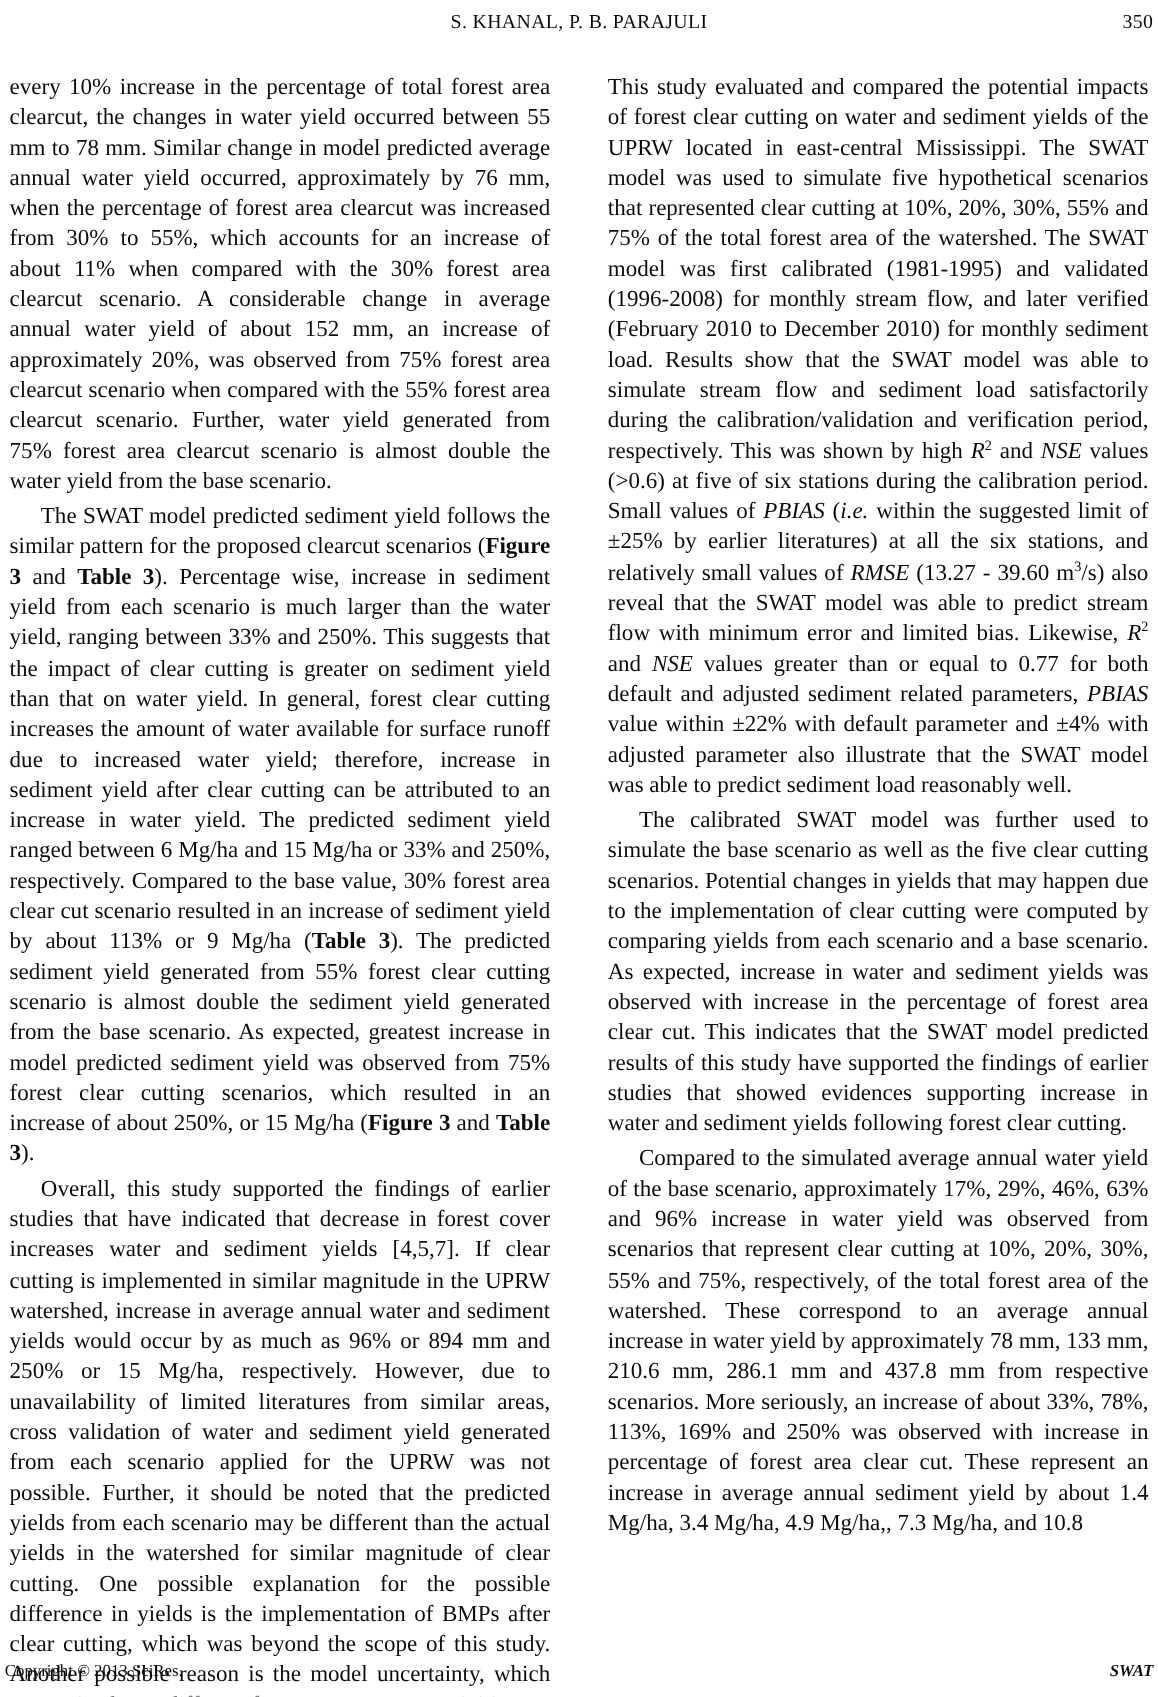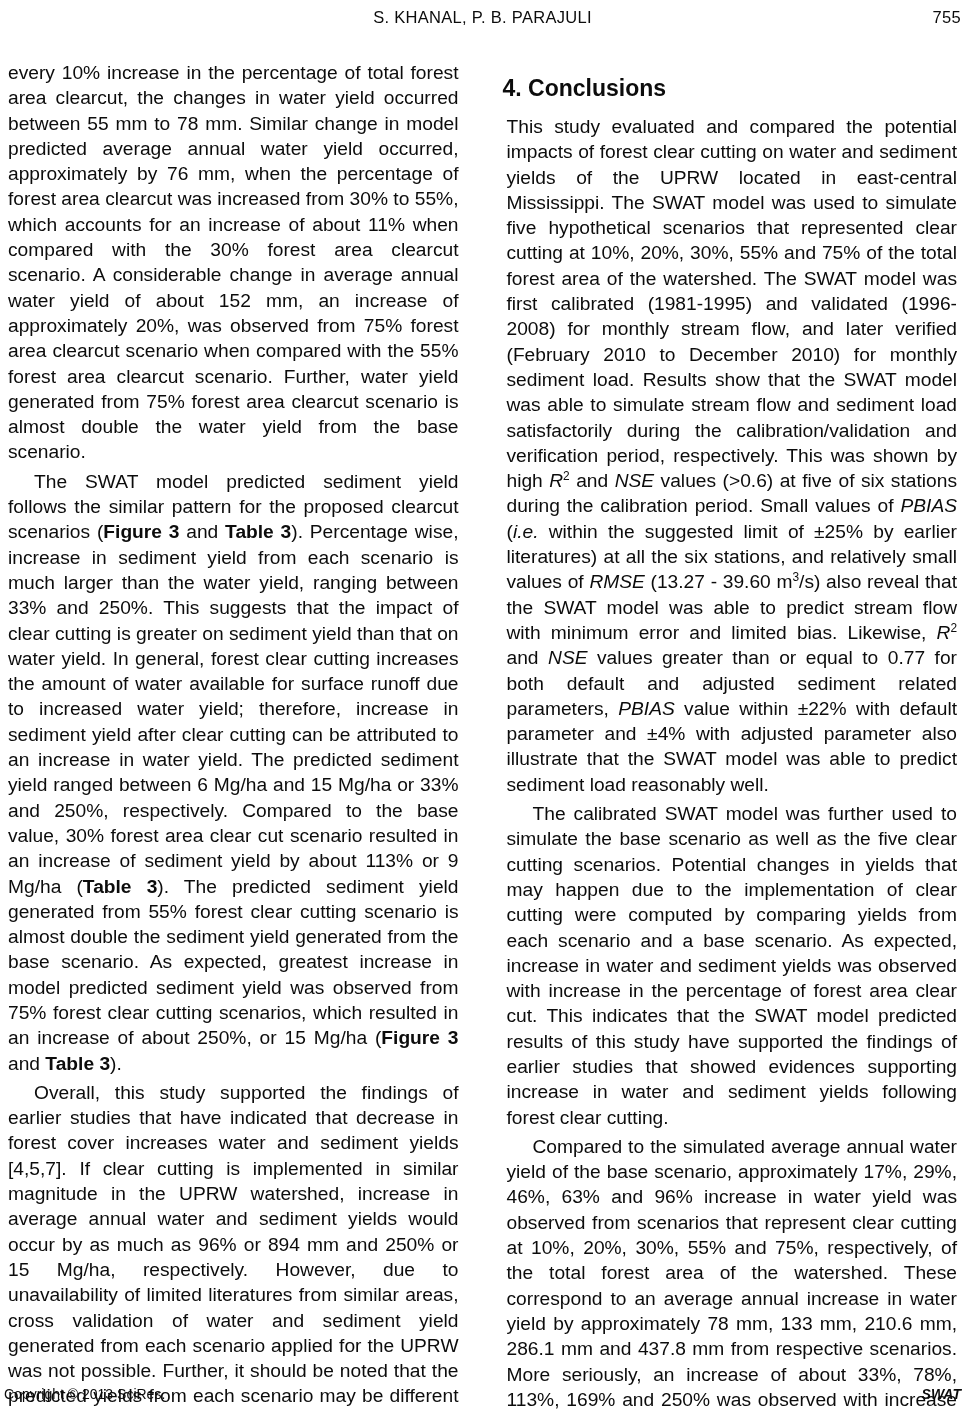--- a/index.html
+++ b/index.html
@@ -2,21 +2,21 @@
 <html><head>
 <meta charset="utf-8">
 <style>
   html, body { margin: 0; padding: 0; background: #ffffff; }
   .page {
     position: relative;
     width: 965px;
     height: 1414px;
     background: #ffffff;
     color: #0c0c0c;
-    font-family: Liberation Sans, sans-serif;
+    font-family: Liberation Serif, serif;
     overflow: hidden;
   }
   .page-header {
     position: absolute;
     top: 8px; left: 4px; right: 4px;
     height: 24px;
     text-align: center;
     font-size: 16.5px;
     letter-spacing: 0.3px;
   }
@@ -54,33 +54,32 @@
   }
   .journal { font-weight: bold; font-style: italic; }
 </style>
 </head>
 <body>
 
 <div class="page">
 
   <div class="page-header">
     <span class="running-title">S. KHANAL, P. B. PARAJULI</span>
-    <span class="page-number">755</span>
+    <span class="page-number">350</span>
   </div>
 
   <div class="columns">
 
     <div class="col">
       <p class="para"><span>every 10% increase in the percentage of total forest area clearcut, the changes in water yield occurred between 55 mm to 78 mm. Similar change in model predicted average annual water yield occurred, approximately by 76 mm, when the percentage of forest area clearcut was increased from 30% to 55%, which accounts for an increase of about 11% when compared with the 30% forest area clearcut scenario. A considerable change in average annual water yield of about 152 mm, an increase of approximately 20%, was observed from 75% forest area clearcut scenario when compared with the 55% forest area clearcut scenario. Further, water yield generated from 75% forest area clearcut scenario is almost double the water yield from the base scenario.</span></p>
       <p class="para indent"><span>The SWAT model predicted sediment yield follows the similar pattern for the proposed clearcut scenarios (</span><b>Figure 3</b><span> and </span><b>Table 3</b><span>). Percentage wise, increase in sediment yield from each scenario is much larger than the water yield, ranging between 33% and 250%. This suggests that the impact of clear cutting is greater on sediment yield than that on water yield. In general, forest clear cutting increases the amount of water available for surface runoff due to increased water yield; therefore, increase in sediment yield after clear cutting can be attributed to an increase in water yield. The predicted sediment yield ranged between 6 Mg/ha and 15 Mg/ha or 33% and 250%, respectively. Compared to the base value, 30% forest area clear cut scenario resulted in an increase of sediment yield by about 113% or 9 Mg/ha (</span><b>Table 3</b><span>). The predicted sediment yield generated from 55% forest clear cutting scenario is almost double the sediment yield generated from the base scenario. As expected, greatest increase in model predicted sediment yield was observed from 75% forest clear cutting scenarios, which resulted in an increase of about 250%, or 15 Mg/ha (</span><b>Figure 3</b><span> and </span><b>Table 3</b><span>).</span></p>
       <p class="para indent"><span>Overall, this study supported the findings of earlier studies that have indicated that decrease in forest cover increases water and sediment yields [4,5,7]. If clear cutting is implemented in similar magnitude in the UPRW watershed, increase in average annual water and sediment yields would occur by as much as 96% or 894 mm and 250% or 15 Mg/ha, respectively. However, due to unavailability of limited literatures from similar areas, cross validation of water and sediment yield generated from each scenario applied for the UPRW was not possible. Further, it should be noted that the predicted yields from each scenario may be different than the actual yields in the watershed for similar magnitude of clear cutting. One possible explanation for the possible difference in yields is the implementation of BMPs after clear cutting, which was beyond the scope of this study. Another possible reason is the model uncertainty, which may exist due to different forest management activities at</span></p>
     </div>
 
     <div class="col">
-      <h2 class="section-heading">4. Conclusions</h2>
       <p class="para"><span>This study evaluated and compared the potential impacts of forest clear cutting on water and sediment yields of the UPRW located in east-central Mississippi. The SWAT model was used to simulate five hypothetical scenarios that represented clear cutting at 10%, 20%, 30%, 55% and 75% of the total forest area of the watershed. The SWAT model was first calibrated (1981-1995) and validated (1996-2008) for monthly stream flow, and later verified (February 2010 to December 2010) for monthly sediment load. Results show that the SWAT model was able to simulate stream flow and sediment load satisfactorily during the calibration/validation and verification period, respectively. This was shown by high </span><i>R</i><sup>2</sup><span> and </span><i>NSE</i><span> values (&gt;0.6) at five of six stations during the calibration period. Small values of </span><i>PBIAS</i><span> (</span><i>i.e.</i><span> within the suggested limit of ±25% by earlier literatures) at all the six stations, and relatively small values of </span><i>RMSE</i><span> (13.27 - 39.60 m</span><sup>3</sup><span>/s) also reveal that the SWAT model was able to predict stream flow with minimum error and limited bias. Likewise, </span><i>R</i><sup>2</sup><span> and </span><i>NSE</i><span> values greater than or equal to 0.77 for both default and adjusted sediment related parameters, </span><i>PBIAS</i><span> value within ±22% with default parameter and ±4% with adjusted parameter also illustrate that the SWAT model was able to predict sediment load reasonably well.</span></p>
       <p class="para indent"><span>The calibrated SWAT model was further used to simulate the base scenario as well as the five clear cutting scenarios. Potential changes in yields that may happen due to the implementation of clear cutting were computed by comparing yields from each scenario and a base scenario. As expected, increase in water and sediment yields was observed with increase in the percentage of forest area clear cut. This indicates that the SWAT model predicted results of this study have supported the findings of earlier studies that showed evidences supporting increase in water and sediment yields following forest clear cutting.</span></p>
       <p class="para indent"><span>Compared to the simulated average annual water yield of the base scenario, approximately 17%, 29%, 46%, 63% and 96% increase in water yield was observed from scenarios that represent clear cutting at 10%, 20%, 30%, 55% and 75%, respectively, of the total forest area of the watershed. These correspond to an average annual increase in water yield by approximately 78 mm, 133 mm, 210.6 mm, 286.1 mm and 437.8 mm from respective scenarios. More seriously, an increase of about 33%, 78%, 113%, 169% and 250% was observed with increase in percentage of forest area clear cut. These represent an increase in average annual sediment yield by about 1.4 Mg/ha, 3.4 Mg/ha, 4.9 Mg/ha,, 7.3 Mg/ha, and 10.8</span></p>
     </div>
 
   </div>
 
   <div class="page-footer">
     <span>Copyright © 2013 SciRes.</span>
     <span class="journal">SWAT</span>

